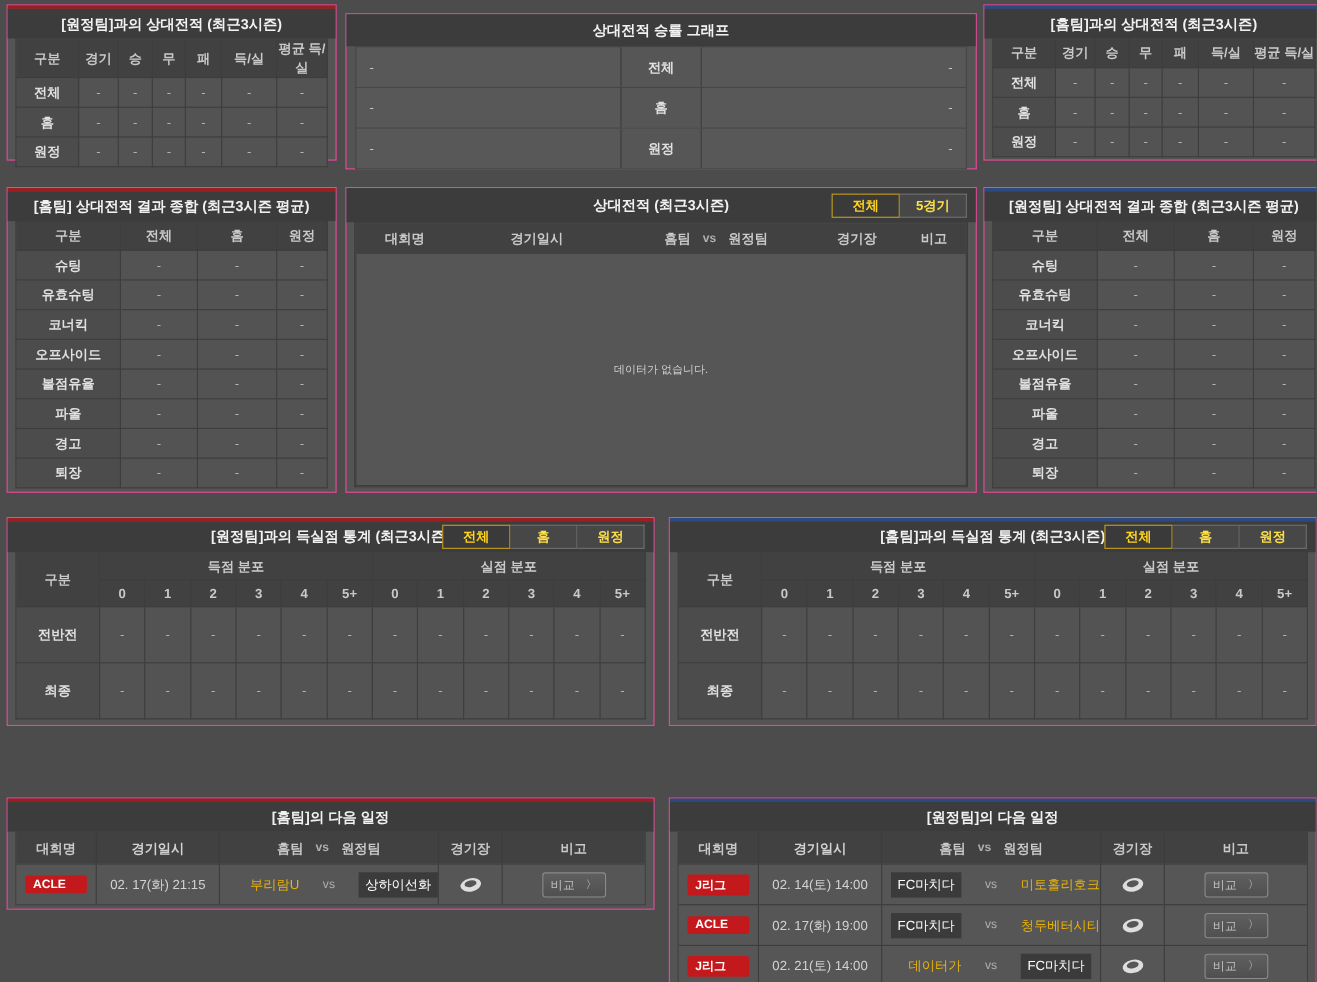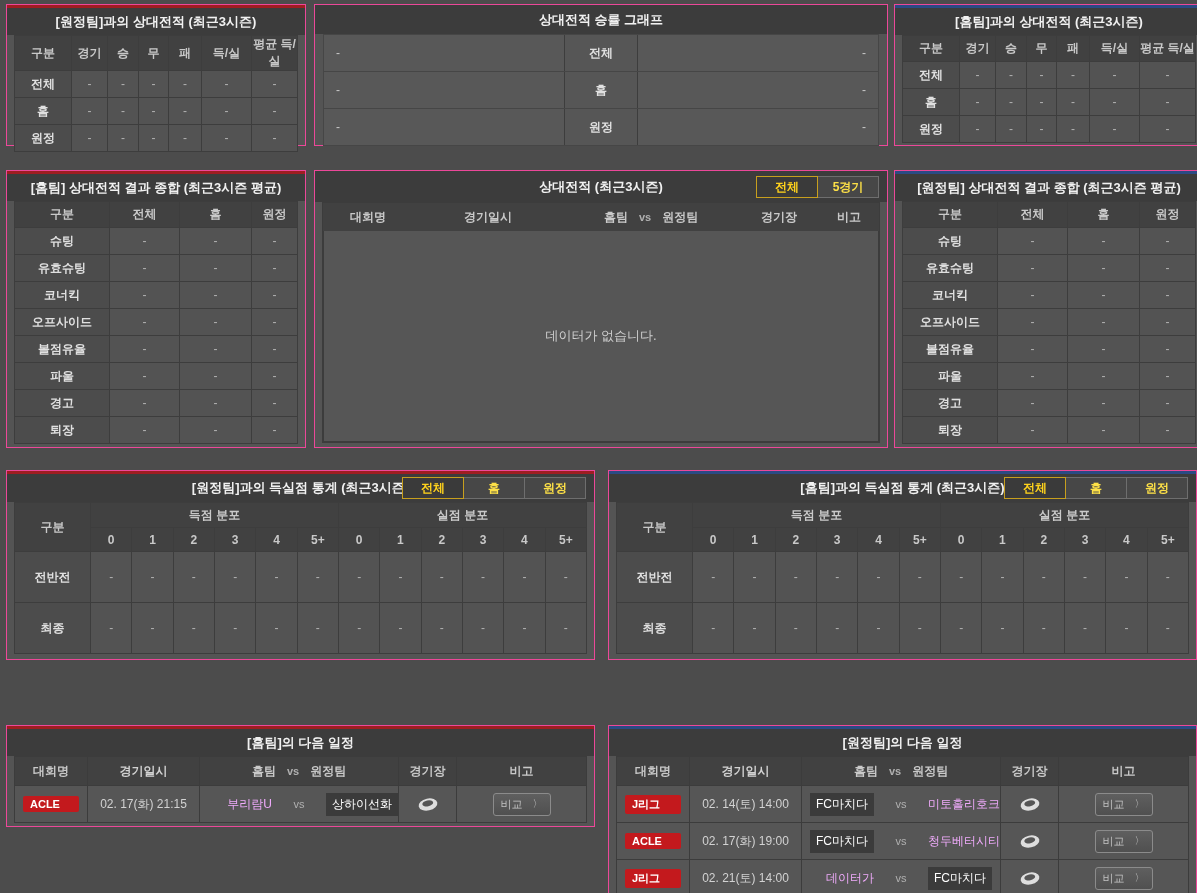--- a/index.html
+++ b/index.html
@@ -47,25 +47,25 @@
   .c-teams{flex:1;align-items:center;}
   .c-std{width:58px;}
   .c-note{width:130px;}
   .p5-league{width:90px;}
   .p5-dt{width:150px;}
   .p5-std{width:80px;}
   .p5-note{width:60px;}
   .thome{flex:1;display:flex;justify-content:flex-end;padding-right:10px;}
   .taway{flex:1;display:flex;justify-content:flex-start;padding-left:10px;}
   .tvs{width:34px;text-align:center;color:#b0b0b0;font-size:11px;}
-  .team{color:#f0abfc;}
+  .team{color:#eab308;}
   .hl{background:#3b3b3b;padding:3px 6px;color:#fff;}
   .badge{display:inline-block;min-width:42px;padding:2px 7px;background:#c3191d;color:#fff;font-size:11px;font-weight:bold;border-radius:2px;}
   .hgap{margin:0 11px;}
-  .empty-body{height:210px;display:flex;align-items:center;justify-content:center;color:#cfcfcf;font-size:13px;background:#565656;border:1px solid #3c3c3c;border-top:none;}
+  .empty-body{height:210px;display:flex;align-items:center;justify-content:center;color:#cfcfcf;font-size:10px;background:#565656;border:1px solid #3c3c3c;border-top:none;}
   .cmp{display:inline-flex;align-items:center;gap:10px;padding:3px 7px;border:1px solid #8b8b8b;border-radius:3px;background:linear-gradient(#5f5f5f,#505050);color:#c2c2c2;font-size:11px;cursor:pointer;white-space:nowrap;}
   .chev{font-size:10px;color:#cfcfcf;}
   .stadium{display:inline-block;transform:rotate(-12deg);cursor:pointer;line-height:0;}
 </style>
 </head>
 <body>
 
 <div id="page">
 
   <div class="panel" style="left:6px;top:4px;width:300px;height:142px;">
@@ -119,21 +119,21 @@
             <td>-</td>
             <td>-</td>
             <td>-</td>
             <td>-</td>
           </tr>
         </tbody>
       </table>
     </div>
   </div>
 
-  <div class="panel" style="left:314px;top:4px;width:574px;height:142px;">
+  <div class="panel" style="left:314px;top:12px;width:574px;height:142px;">
     <div class="ptitle" style="height:29px;line-height:29px;">상대전적 승률 그래프</div>
     <div class="graph-rows">
       <div class="grow first">
         <div class="gleft">-</div>
         <div class="gcenter">전체</div>
         <div class="gright">-</div>
       </div>
       <div class="grow">
         <div class="gleft">-</div>
         <div class="gcenter">홈</div>

